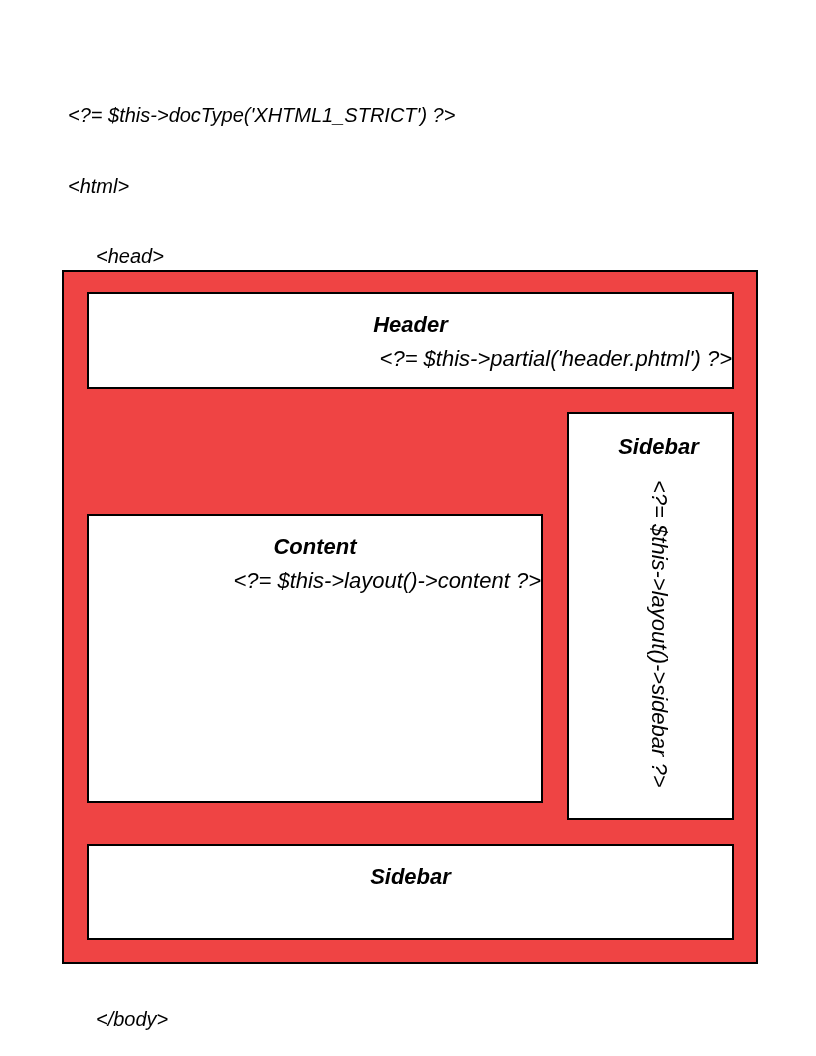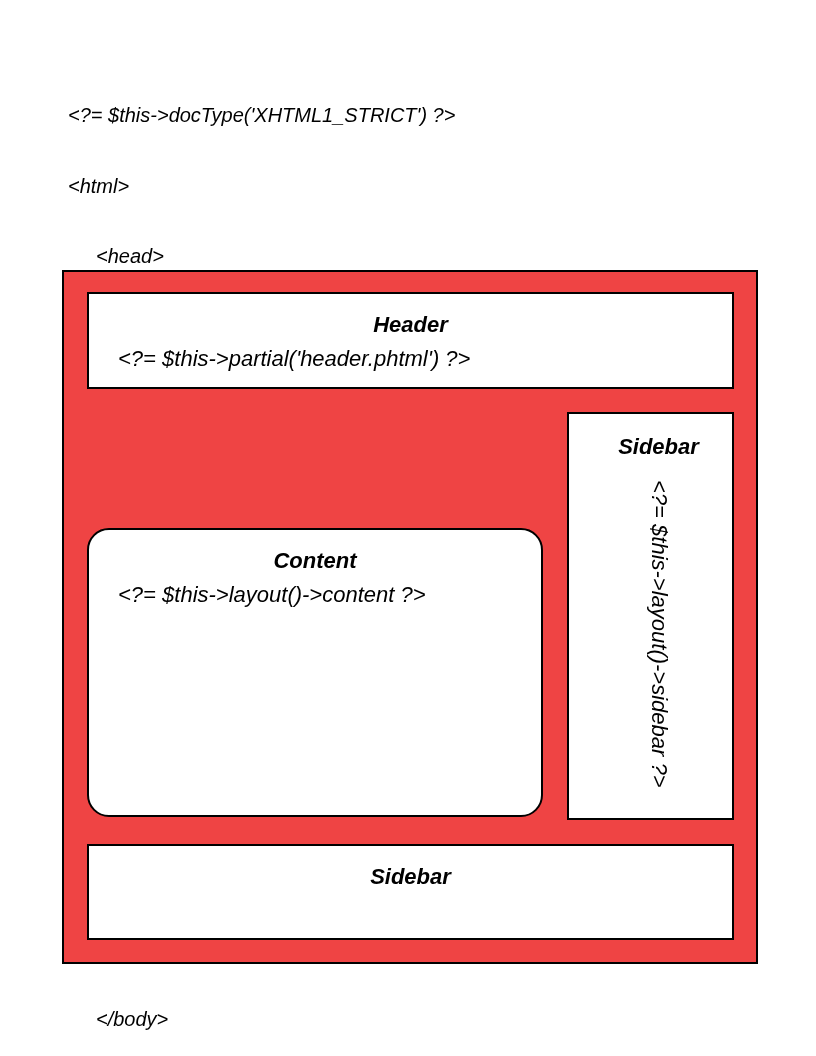--- a/index.html
+++ b/index.html
@@ -45,27 +45,27 @@
     font-size: 22px;
     font-weight: bold;
     line-height: 26px;
     text-align: center;
     margin-top: 18px;
   }
   .box-code {
     font-size: 22px;
     line-height: 26px;
     margin: 8px 0 0 29px;
-    text-align: left;
+    text-align: right;
     white-space: pre;
   }
 
   #header-box  { left: 23px;  top: 20px;  width: 647px; height: 97px;  }
   #nav-box     { left: 23px;  top: 140px; width: 455px; height: 97px;  }
-  #content-box { left: 23px;  top: 256px; width: 456px; height: 289px; border-radius: 22px; }
+  #content-box { left: 23px;  top: 242px; width: 456px; height: 289px; }
   #sidebar-box { left: 503px; top: 140px; width: 167px; height: 408px; text-align: center; padding-left: 16px; }
   #footer-box  { left: 23px;  top: 572px; width: 647px; height: 96px;  }
 
   #sidebar-box .box-title { margin-top: 20px; }
   .sidebar-code {
     display: block;
     writing-mode: vertical-rl;
     text-orientation: mixed;
     font-size: 22px;
     line-height: 26px;

